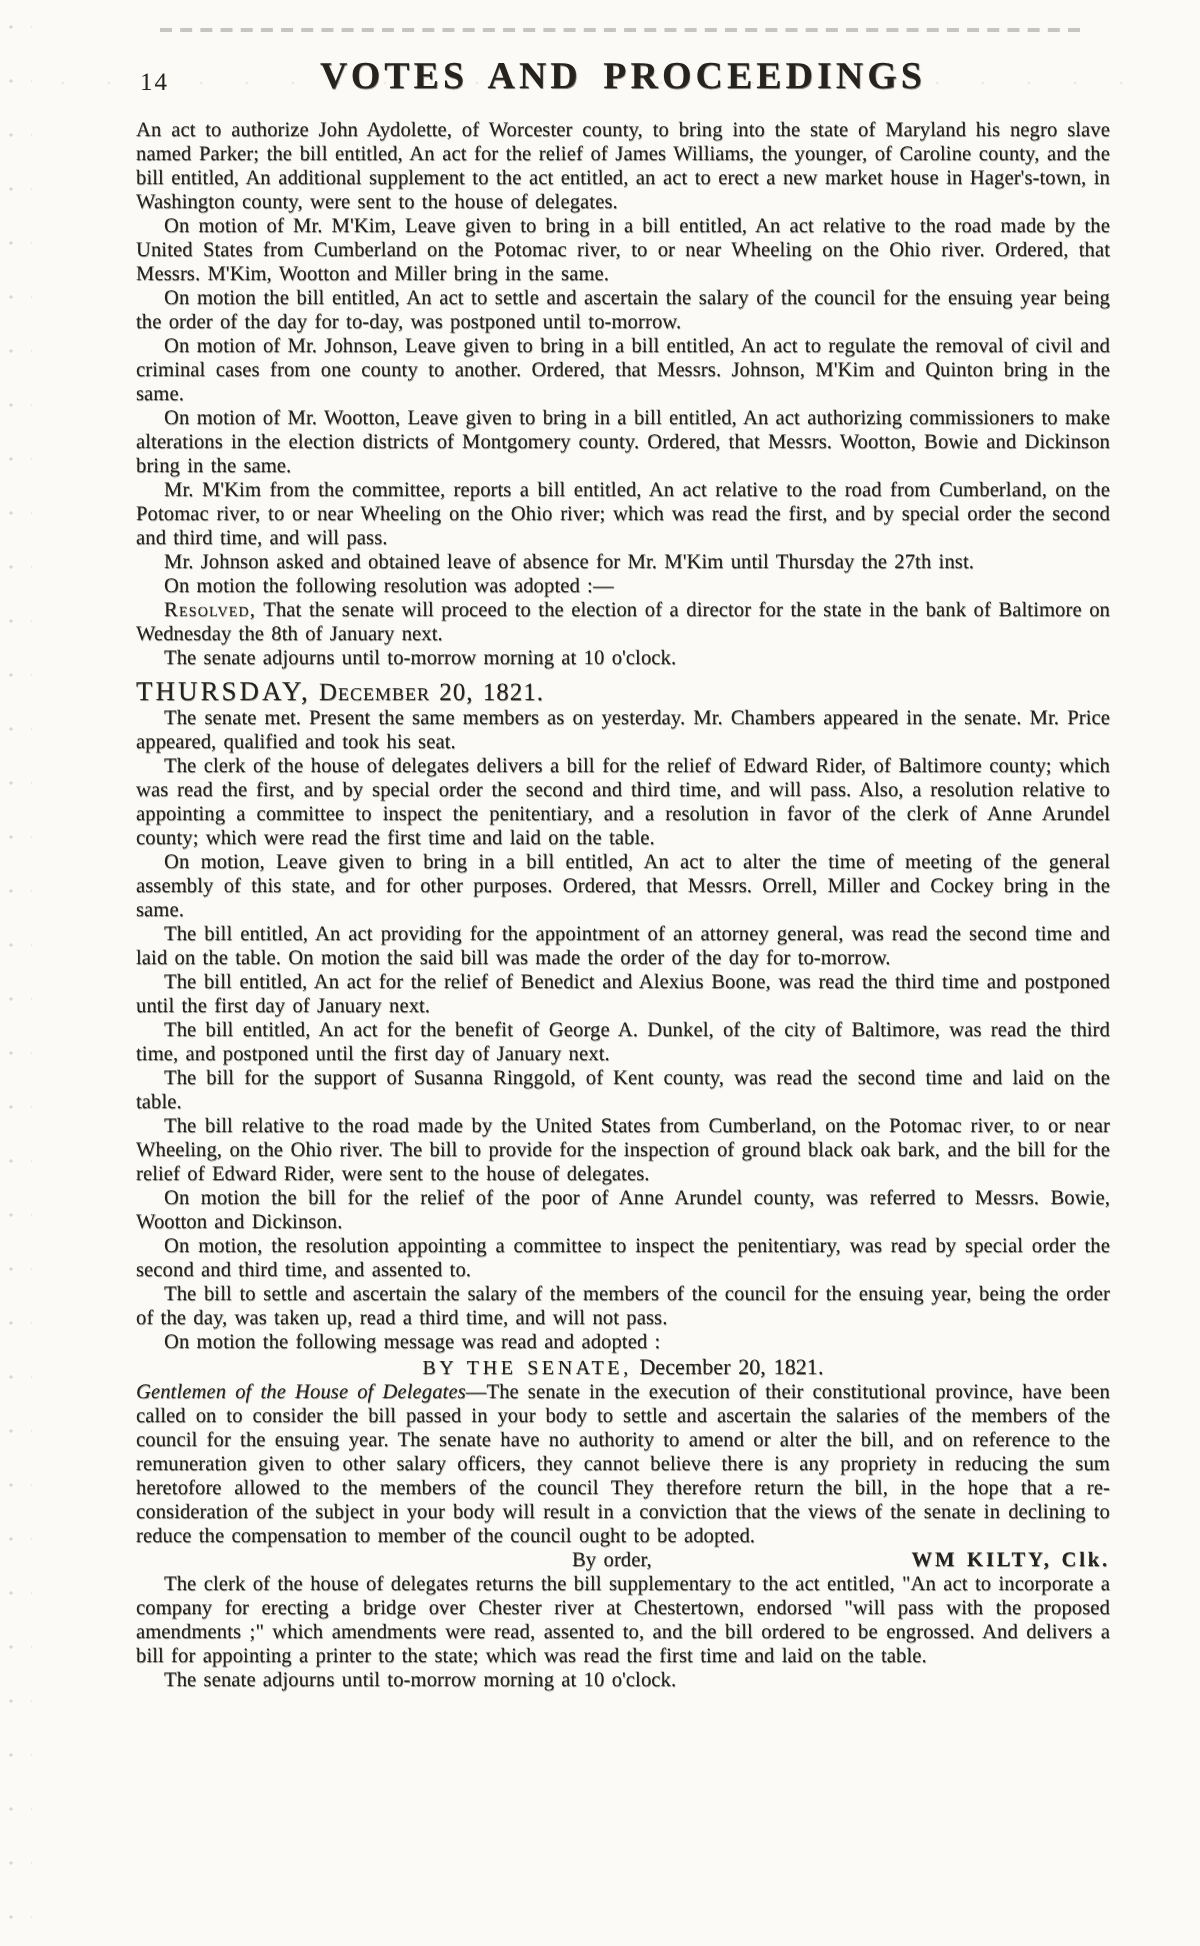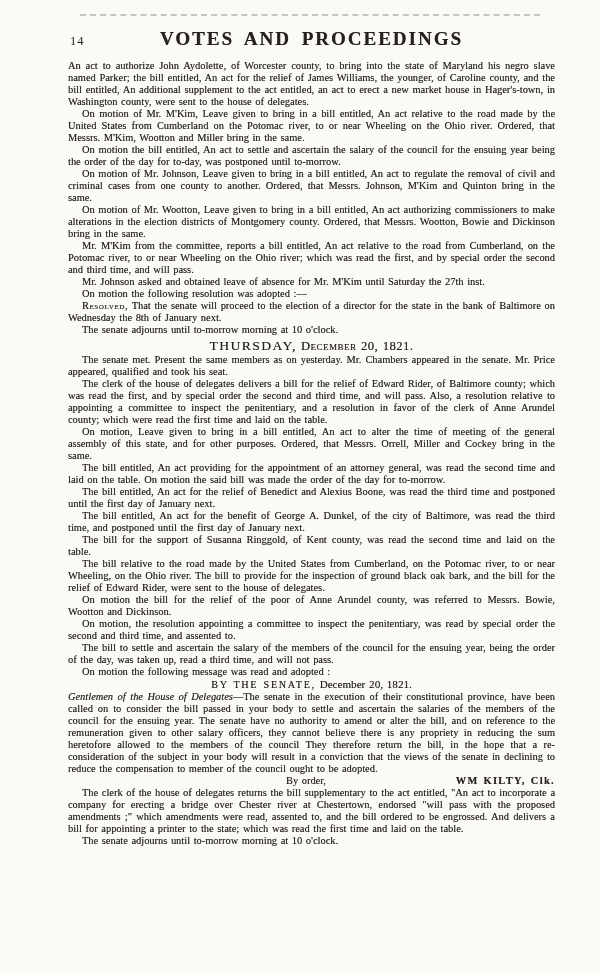--- a/index.html
+++ b/index.html
@@ -53,21 +53,20 @@
     text-align: justify;
     letter-spacing: 0.05px;
     word-spacing: 1px;
     text-shadow: 0.25px 0.25px 0.35px rgba(40,36,30,0.55);
   }
   p { margin: 0; text-indent: 14px; }
   p.noindent { text-indent: 0; }
   .smallcaps { font-variant: small-caps; letter-spacing: 0.6px; }
   .italic { font-style: italic; }
   .day-heading {
-    text-align: center;
     text-indent: 0;
     margin: 4px 0 2px 0;
     font-size: 12px;
   }
   .day-heading .day { font-size: 13.5px; letter-spacing: 1.5px; }
   .day-heading .date { font-variant: small-caps; font-size: 12.5px; letter-spacing: 0.5px; }
   .msg-heading {
     text-align: center;
     text-indent: 0;
     margin: 0;
@@ -99,21 +98,21 @@
 
   <div class="content">
 
     <section>
       <p class="noindent">An act to authorize John Aydolette, of Worcester county, to bring into the state of Maryland his negro slave named Parker; the bill entitled, An act for the relief of James Williams, the younger, of Caroline county, and the bill entitled, An additional supplement to the act entitled, an act to erect a new market house in Hager's-town, in Washington county, were sent to the house of delegates.</p>
       <p>On motion of Mr. M'Kim, Leave given to bring in a bill entitled, An act relative to the road made by the United States from Cumberland on the Potomac river, to or near Wheeling on the Ohio river. Ordered, that Messrs. M'Kim, Wootton and Miller bring in the same.</p>
       <p>On motion the bill entitled, An act to settle and ascertain the salary of the council for the ensuing year being the order of the day for to-day, was postponed until to-morrow.</p>
       <p>On motion of Mr. Johnson, Leave given to bring in a bill entitled, An act to regulate the removal of civil and criminal cases from one county to another. Ordered, that Messrs. Johnson, M'Kim and Quinton bring in the same.</p>
       <p>On motion of Mr. Wootton, Leave given to bring in a bill entitled, An act authorizing commissioners to make alterations in the election districts of Montgomery county. Ordered, that Messrs. Wootton, Bowie and Dickinson bring in the same.</p>
       <p>Mr. M'Kim from the committee, reports a bill entitled, An act relative to the road from Cumberland, on the Potomac river, to or near Wheeling on the Ohio river; which was read the first, and by special order the second and third time, and will pass.</p>
-      <p>Mr. Johnson asked and obtained leave of absence for Mr. M'Kim until Saturday the 27th inst.</p>
+      <p>Mr. Johnson asked and obtained leave of absence for Mr. M'Kim until Thursday the 27th inst.</p>
       <p>On motion the following resolution was adopted :—</p>
       <p><span class="smallcaps">Resolved,</span><span> That the senate will proceed to the election of a director for the state in the bank of Baltimore on Wednesday the 8th of January next.</span></p>
       <p>The senate adjourns until to-morrow morning at 10 o'clock.</p>
     </section>
 
     <section>
       <p class="day-heading"><span class="day">THURSDAY,</span> <span class="date">December 20, 1821.</span></p>
 
       <p>The senate met.  Present the same members as on yesterday.  Mr. Chambers appeared in the senate.  Mr. Price appeared, qualified and took his seat.</p>
       <p>The clerk of the house of delegates delivers a bill for the relief of Edward Rider, of Baltimore county; which was read the first, and by special order the second and third time, and will pass. Also, a resolution relative to appointing a committee to inspect the penitentiary, and a resolution in favor of the clerk of Anne Arundel county; which were read the first time and laid on the table.</p>

